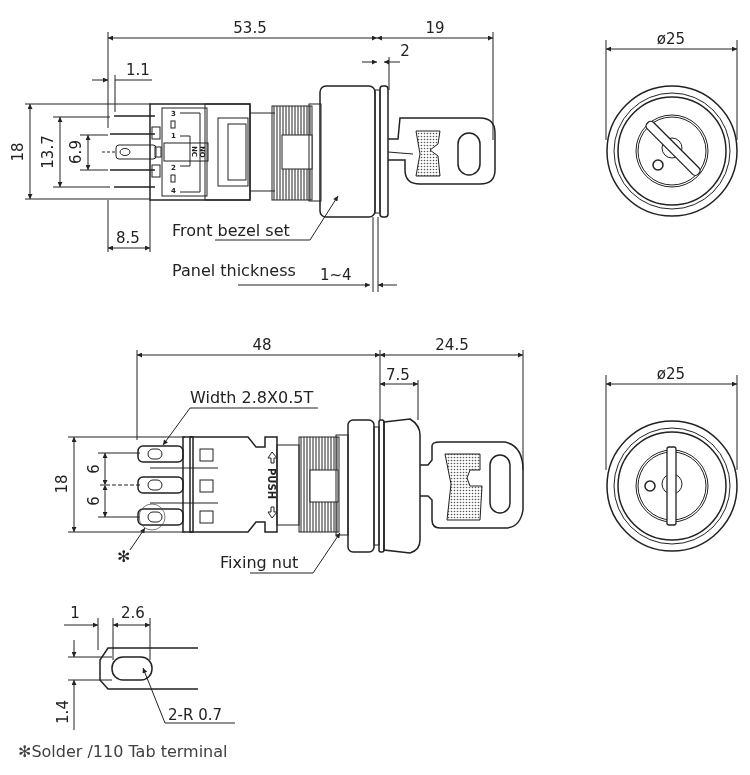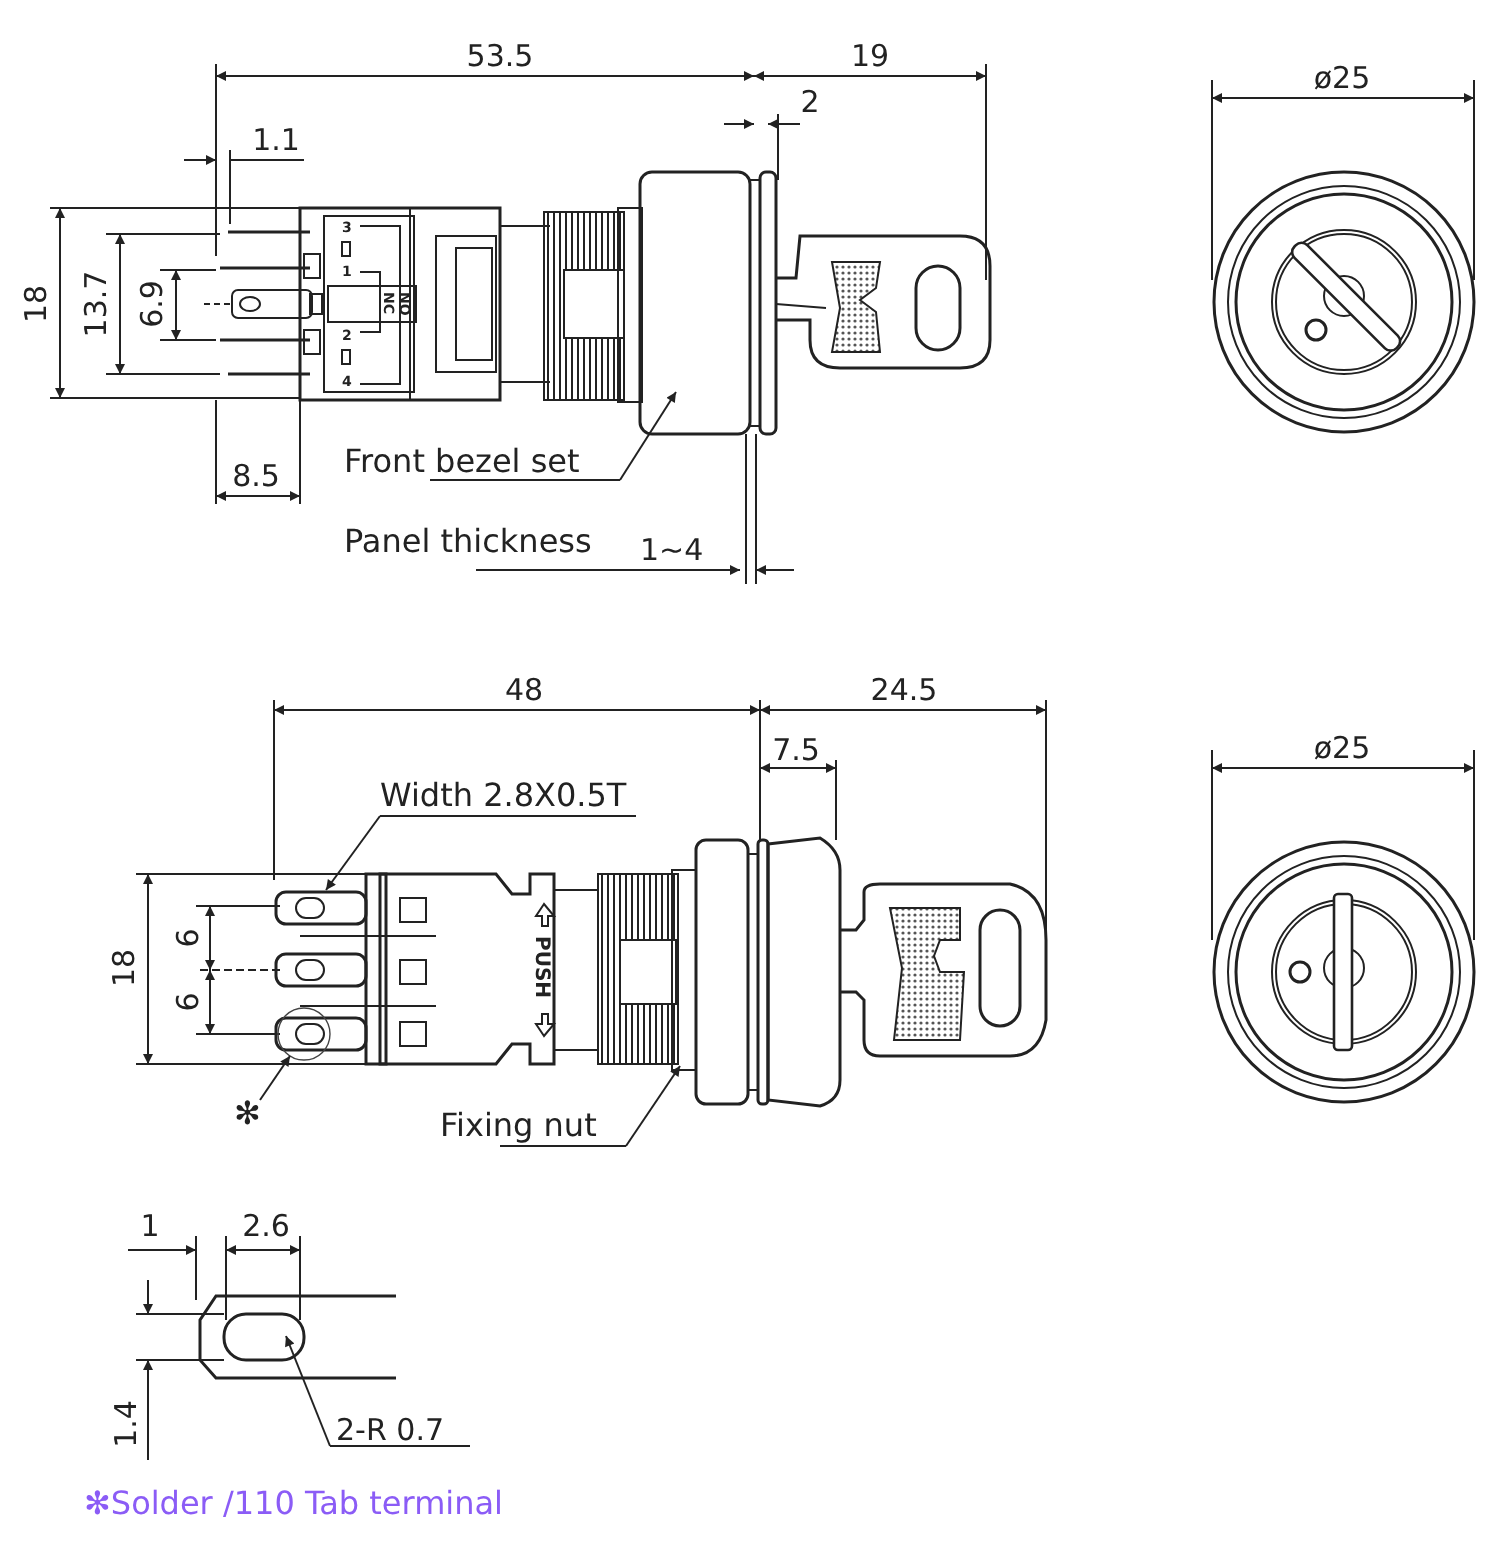--- a/index.html
+++ b/index.html
@@ -6,22 +6,22 @@
   body { width: 750px; height: 775px; position: relative; overflow: hidden;
          font-family: "DejaVu Sans", sans-serif; color: #222; }
   svg { position: absolute; left: 0; top: 0; }
   .dim { font-family: "DejaVu Sans", sans-serif; font-size: 15px; fill: #222; }
   .lbl { font-family: "DejaVu Sans", sans-serif; font-size: 16px; fill: #222; }
   .tiny { font-family: "DejaVu Sans", sans-serif; font-size: 7px; font-weight: bold; fill: #222; }
   .push { font-family: "DejaVu Sans", sans-serif; font-size: 10px; font-weight: bold; fill: #222; }
   .ln { stroke: #222; stroke-width: 1; fill: none; }
   .thk { stroke: #222; stroke-width: 1.5; fill: none; }
   .thin { stroke: #444; stroke-width: 0.7; fill: none; }
-  .caption { position: absolute; left: 42px; top: 742px; font-size: 16px;
-             font-family: "DejaVu Sans", sans-serif; color: #8b5cf6; white-space: nowrap; }
+  .caption { position: absolute; left: 18px; top: 742px; font-size: 16px;
+             font-family: "DejaVu Sans", sans-serif; color: #404040; white-space: nowrap; }
 </style>
 </head>
 <body>
 
 <svg width="750" height="775" viewBox="0 0 750 775" xmlns="http://www.w3.org/2000/svg">
   <defs>
     <marker id="ar" viewBox="0 0 10 10" refX="10" refY="5" markerWidth="7" markerHeight="5" orient="auto-start-reverse">
       <path d="M0,0 L10,5 L0,10 z" fill="#222"></path>
     </marker>
     <pattern id="dots" width="3" height="3" patternUnits="userSpaceOnUse">

